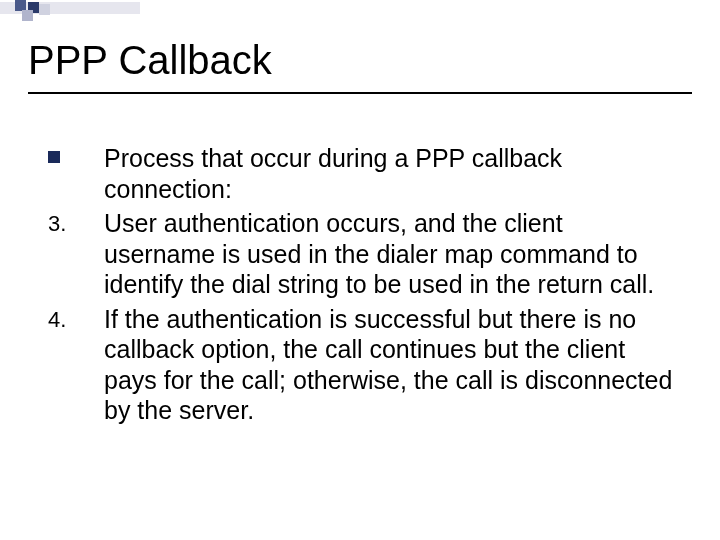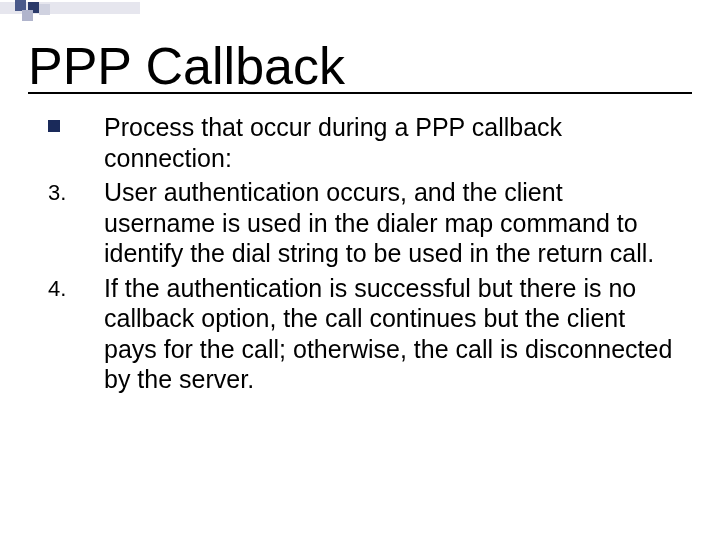--- a/index.html
+++ b/index.html
@@ -41,35 +41,35 @@
   .sq1 { top: 0px;  left: 15px; background: #4a5a8a; }
   .sq2 { top: 2px;  left: 28px; background: #2b3a6a; }
   .sq3 { top: 10px; left: 22px; background: #b0b4cc; }
   .sq4 { top: 4px;  left: 39px; background: #d0d2e0; }
 
   .title {
     position: absolute;
     top: 38px;
     left: 28px;
     right: 28px;
-    font-size: 52px;
+    font-size: 40px;
     line-height: 1.1;
     font-weight: normal;
   }
   .rule {
     position: absolute;
     top: 92px;
     left: 28px;
     right: 28px;
     height: 0;
     border-bottom: 2px solid #000000;
   }
   .body {
     position: absolute;
-    top: 112px;
+    top: 143px;
     left: 48px;
     right: 40px;
     font-size: 25px;
     line-height: 1.22;
   }
   .item {
     display: flex;
     align-items: flex-start;
     margin-bottom: 4px;
   }

